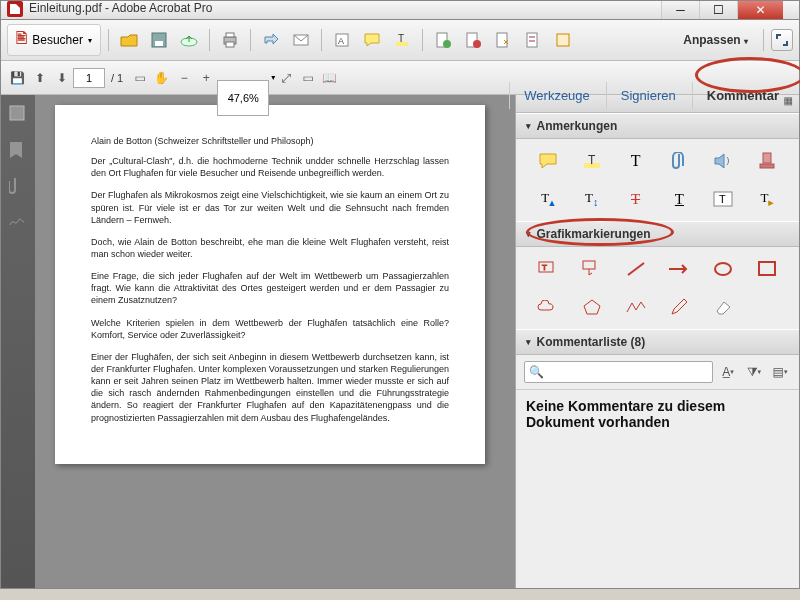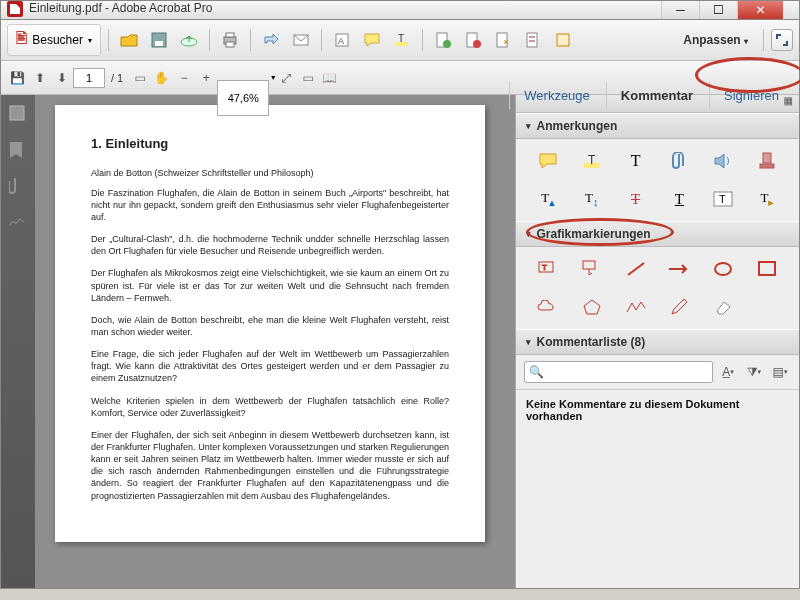--- a/index.html
+++ b/index.html
@@ -53,21 +53,21 @@
   .section-hdr { background:linear-gradient(#eaeaea,#d6d6d6); border-top:1px solid #fff; border-bottom:1px solid #bbb; padding:5px 10px; font-weight:bold; color:#333; font-size:12px; display:flex; align-items:center; gap:6px;}
   .section-hdr .tri{ font-size:9px;}
   .tool-grid { display:grid; grid-template-columns: repeat(6, 1fr); padding:10px 10px; row-gap:14px; }
   .tool-grid .tool { height:24px; display:flex; align-items:center; justify-content:center; font-size:14px;}
   .tool-grid2 { display:grid; grid-template-columns: repeat(6, 1fr); padding:10px 10px; row-gap:14px;}
   .tool-grid2 .tool{ height:24px; display:flex;align-items:center;justify-content:center;}
   .red{ color:#c0392b;} .red svg{stroke:#c0392b;}
   .searchrow { padding:6px 8px; display:flex; align-items:center; gap:4px; border-bottom:1px solid #ccc;}
   .searchbox { flex:1; display:flex; align-items:center; border:1px solid #aaa; background:#fff; border-radius:2px; height:22px; padding:0 4px; gap:4px;}
   .searchbox input{ border:none; outline:none; font-size:11px; flex:1; color:#888;}
-  .nocomments { padding:8px 10px; font-size:11px; font-weight:bold; color:#111;}
+  .nocomments { padding:8px 10px; font-size:14px; font-weight:bold; color:#111;}
   
   svg{display:block;}
 </style>
 </head>
 <body>
 
 <div class="titlebar">
   <div class="icon"></div>
   <div class="title">Einleitung.pdf - Adobe Acrobat Pro</div>
   <div class="winbtns">
@@ -196,22 +196,22 @@
     <input class="zoom-input" value="47,6%" style="">
       <span style="font-size:8px;margin-left:2px;">▾</span>
     <div class="divider"></div>
     <div class="smallicon">⤢</div>
     <div class="smallicon">▭</div>
     <div class="divider"></div>
     <div class="smallicon">📖</div>
 
     <div class="right-tabs">
       <div class="rtab">Werkzeuge</div>
+      <div class="rtab">Signieren</div>
       <div class="rtab active">Kommentar</div>
-      <div class="rtab">Signieren</div>
     </div>
     <div class="highlight-ellipse" style="right:-6px; top:-4px; width:110px; height:36px;"></div>
   </div>
 
   <div class="main">
     <div class="leftstrip">
       <div>
           <svg width="16" height="16">
             <rect x="1" y="1" width="14" height="14" fill="#aaa" stroke="#ddd"></rect>
           </svg>
@@ -228,23 +228,21 @@
         </div>
       <div>
           <svg width="16" height="14">
             <path d="M1 12c3-8 5 2 8-4s5 4 6 0" stroke="#aaa" fill="none"></path>
           </svg>
         </div>
     </div>
 
     <div class="docview">
       <div class="page">
-        <h1>1. Einleitung</h1>
         <div class="author">Alain de Botton (Schweizer Schriftsteller und Philosoph)</div>
-        <p>Die Faszination Flughafen, die Alain de Botton in seinem Buch „Airports" beschreibt, hat nicht nur ihn gepackt, sondern greift den Enthusiasmus sehr vieler Flughafenbegeisterter auf.</p>
         <p>Der „Cultural-Clash", d.h. die hochmoderne Technik undder schnelle Herzschlag lassen den Ort Flughafen für viele Besucher und Reisende unbegreiflich werden.</p>
         <p>Der Flughafen als Mikrokosmos zeigt eine Vielschichtigkeit, wie sie kaum an einem Ort zu spüren ist. Für viele ist er das Tor zur weiten Welt und die Sehnsucht nach fremden Ländern – Fernweh.</p>
         <p>Doch, wie Alain de Botton beschreibt, ehe man die kleine Welt Flughafen versteht, reist man schon wieder weiter.</p>
         <p>Eine Frage, die sich jeder Flughafen auf der Welt im Wettbewerb um Passagierzahlen fragt. Wie kann die Attraktivität des Ortes gesteigert werden und er dem Passagier zu einem Zusatznutzen?</p>
         <p>Welche Kriterien spielen in dem Wettbewerb der Flughäfen tatsächlich eine Rolle? Komfort, Service oder Zuverlässigkeit?</p>
         <p>Einer der Flughäfen, der sich seit Anbeginn in diesem Wettbewerb durchsetzen kann, ist der Frankfurter Flughafen. Unter komplexen Voraussetzungen und starken Regulierungen kann er seit Jahren seinen Platz im Wettbewerb halten. Immer wieder musste er sich auf die sich rasch ändernden Rahmenbedingungen einstellen und die Führungsstrategie ändern. So reagiert der Frankfurter Flughafen auf den Kapazitätenengpass und die prognostizierten Passagierzahlen mit dem Ausbau des Flughafengeländes.</p>
       </div>
     </div>
 
     <div class="rightpanel">

